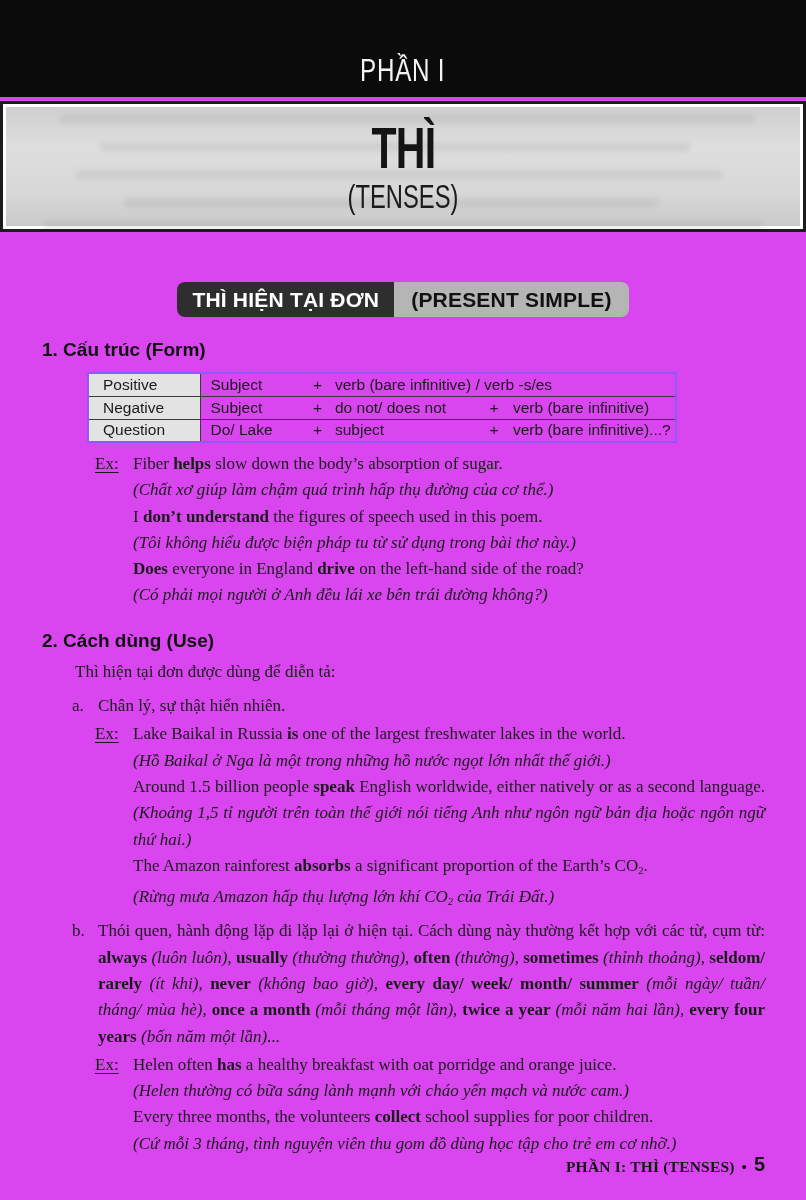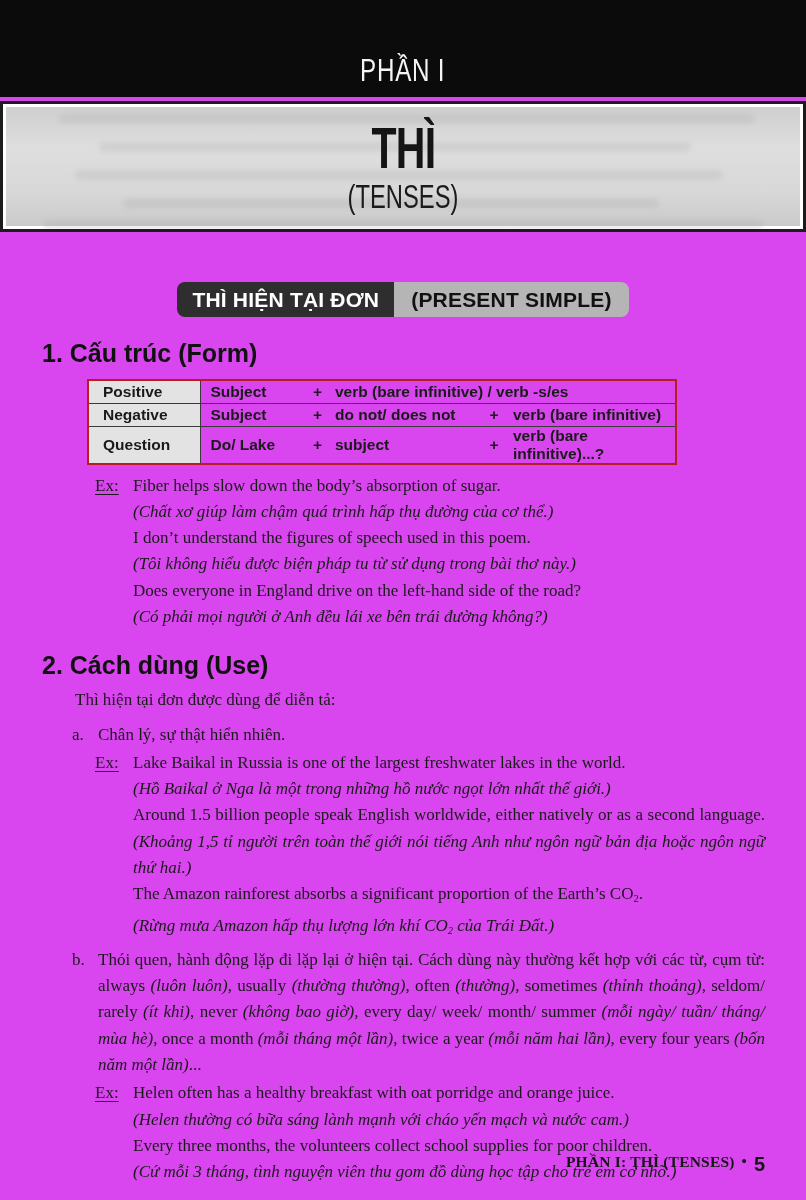--- a/index.html
+++ b/index.html
@@ -57,29 +57,29 @@
     font-family:"Liberation Sans", sans-serif; font-weight:700; font-size:21px; }
   .pill-vi { background:#2e2e2e; color:#ffffff; display:flex; align-items:center;
     padding:0 15px; border-radius:8px 0 0 8px; letter-spacing:.2px; }
   .pill-en { background:#b5b5b5; color:#111111; display:flex; align-items:center;
     padding:8px 17px; border-radius:0 8px 8px 0; letter-spacing:.2px; }
 
   
   .num-heading {
     margin:22px 0 0 42px;
     font-family:"Liberation Sans", sans-serif; font-weight:700;
-    font-size:25px; color:#111111;
+    font-size:19px; color:#111111;
   }
   .num-heading.second { margin-top:21px; }
 
   
   .form-table {
     margin:11px 0 0 87px; width:590px; border-collapse:collapse;
-    font-family:"Liberation Sans", sans-serif; font-weight:700; font-size:15.5px; color:#1a1a1a;
-    border:2px solid #b91c1c;
+    font-family:"Liberation Sans", sans-serif; font-weight:400; font-size:15.5px; color:#1a1a1a;
+    border:2px solid #8b5cf6;
   }
   .form-table td { border-top:1.5px solid #3a3a3a; height:23px; vertical-align:middle; }
   .form-table tr:first-child td { border-top:none; }
   .form-table td.lbl { width:112px; padding-left:14px; border-right:1.5px solid #3a3a3a; background:#e3e3e3; }
   .form-table td.c1 { width:100px; padding-left:10px; }
   .form-table td.plus { width:35px; text-align:center; }
   .form-table td.c2 { width:140px; }
   .form-table td.p2 { width:38px; text-align:center; }
   .form-table td.c3 { }
 
@@ -87,36 +87,36 @@
   .body-text { font-size:17px; line-height:26.3px; color:#1a1a1a; }
   .ex-block { position:relative; margin-left:133px; margin-right:41px; }
   .ex-block.mt1 { margin-top:8px; }
   .ex-para { position:relative; margin:0; }
   .ex-label {
     position:absolute; left:-38px; top:0;
     text-decoration:underline; text-underline-offset:3px; font-style:normal; font-weight:400;
   }
   .justify { text-align:justify; }
   .seg-n { }
-  .seg-b { font-weight:400; }
+  .seg-b { font-weight:700; }
   .seg-i { font-style:italic; }
   .seg-sub  { font-size:0.62em; vertical-align:-0.28em; }
   .seg-isub { font-style:italic; font-size:0.62em; vertical-align:-0.28em; }
 
   .intro-line { margin:7px 0 8px 75px; }
 
   .use-item { display:flex; margin:8px 0 0 72px; padding-right:41px; }
   .use-item .marker { flex:none; width:26px; }
   .use-item .item-text { flex:1; }
   .use-item.tight { margin-top:3px; }
 
   
   .footer {
     position:absolute; right:41px; bottom:24px;
-    display:flex; align-items:flex-start; gap:7px;
+    display:flex; align-items:flex-end; gap:7px;
   }
   .running-title { font-family:"Liberation Serif", serif; font-weight:700; font-size:15.5px; letter-spacing:.2px; }
   .footer-sep { font-size:15px; font-weight:700; }
   .page-number { font-family:"Liberation Sans", sans-serif; font-weight:700; font-size:20px; }
 </style>
 </head>
 <body>
 
 <div class="page">
 

